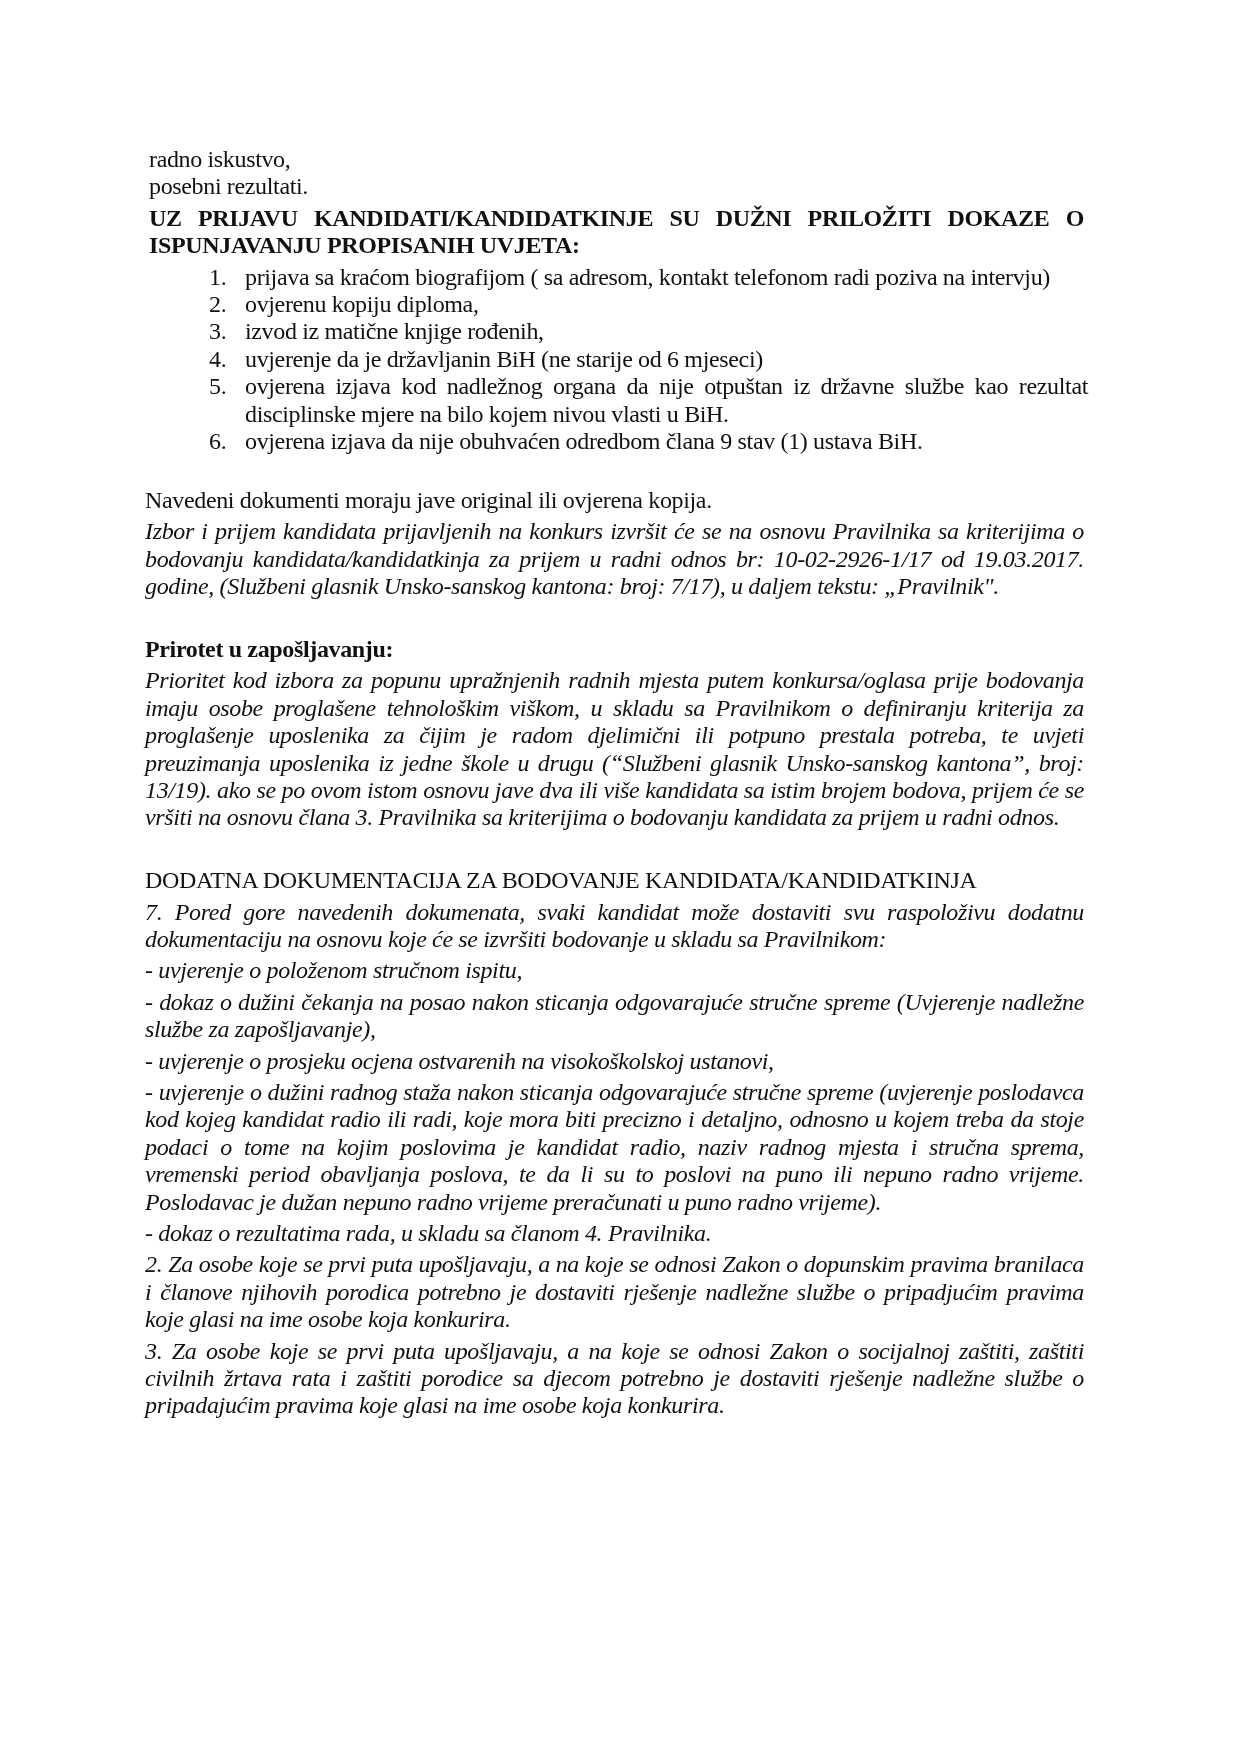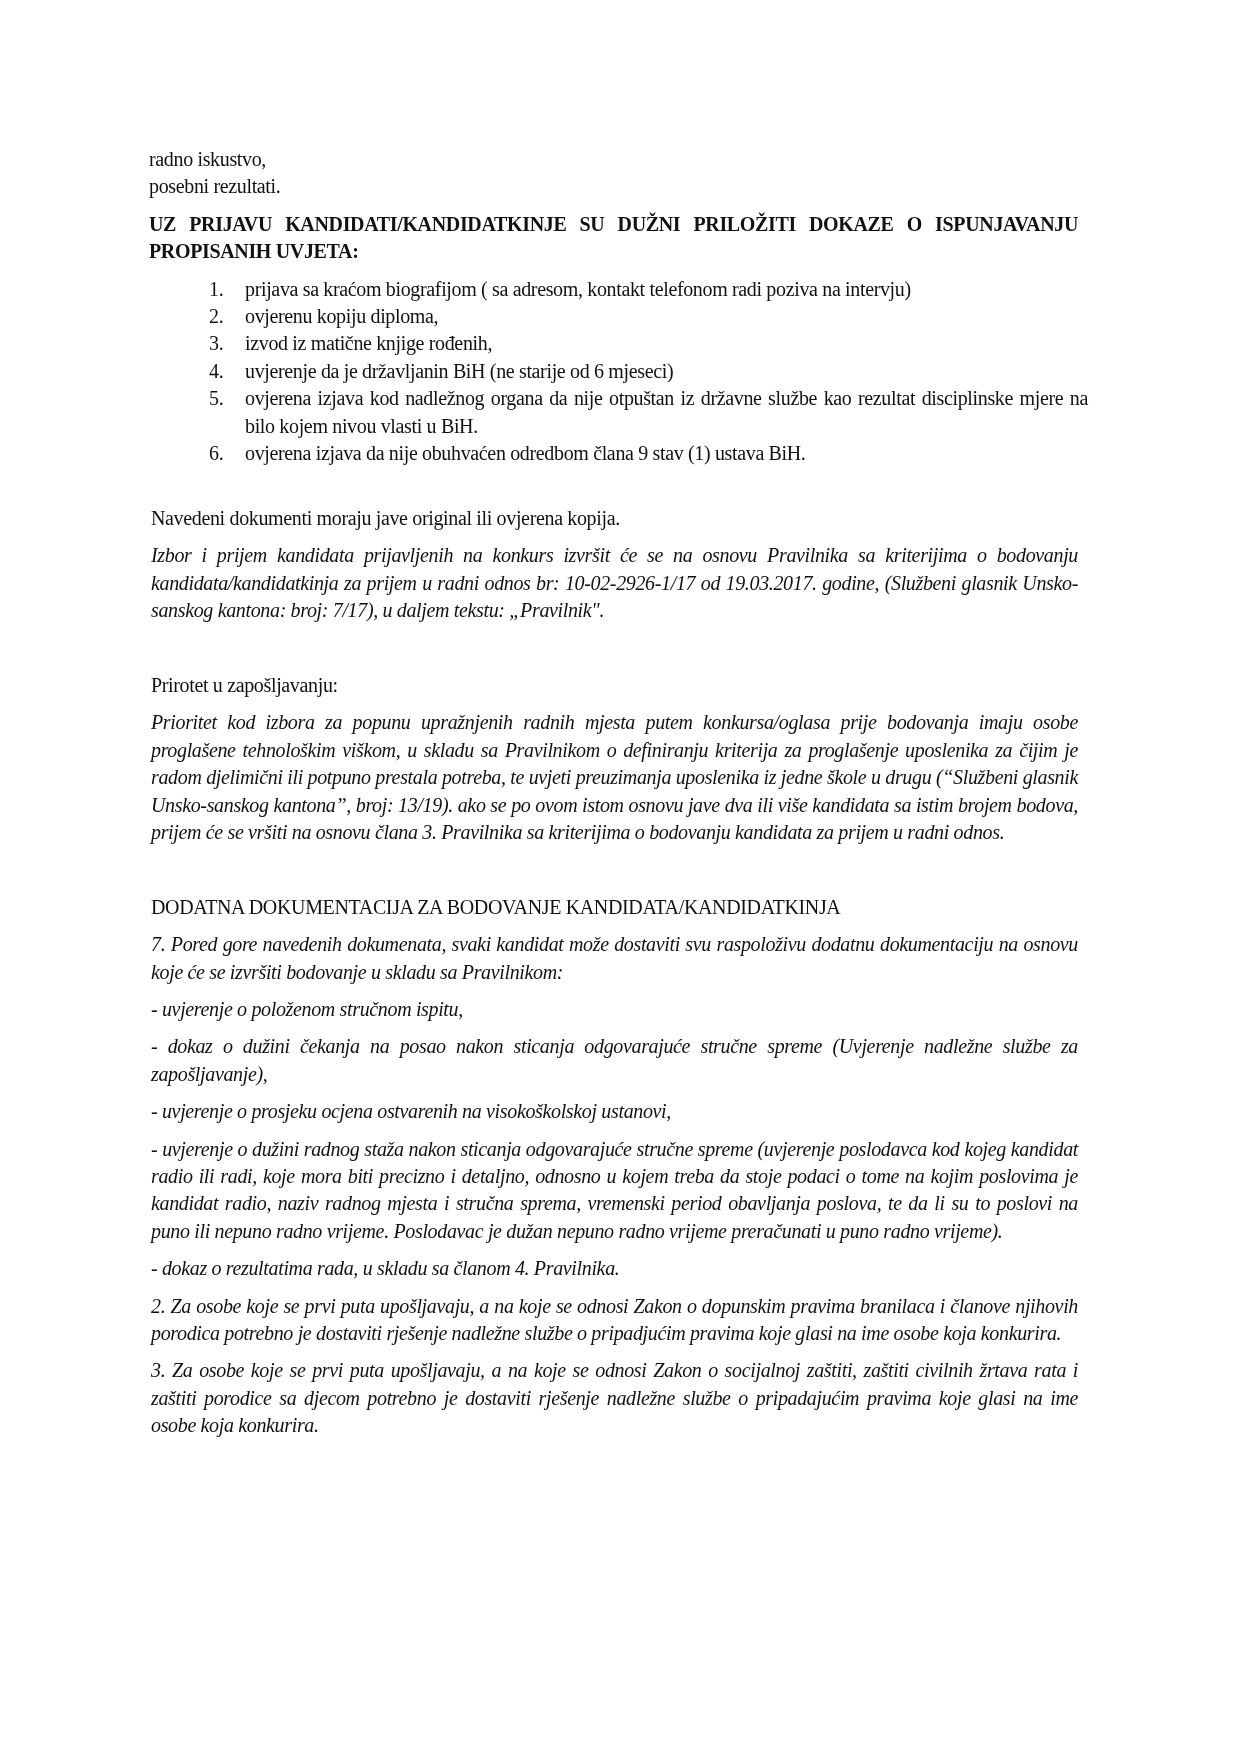--- a/index.html
+++ b/index.html
@@ -20,27 +20,27 @@
       left: 0; top: 0;
       width: 1240px;
       height: 1754px;
       background: #ffffff;
     }
     .content {
       position: absolute;
       left: 141px;
       top: 146px;
       width: 947px;
-      font-size: 20px;
+      font-size: 24px;
       line-height: 27.4px;
       letter-spacing: -0.35px;
     }
-    p { margin: 10px; }
+    p { margin: 4px; }
     .justify { text-align: justify; text-align-last: left; font-style: italic; }
-    .bold { font-weight: normal; }
+    .bold { font-weight: bold; }
     .intro-line { display: block; margin-left: 8px; }
     .heading-main {
       font-weight: bold;
       margin-left: 8px;
       text-align: justify;
       text-align-last: left;
     }
     ol.req-list {
       list-style: none;
       margin: 0;

